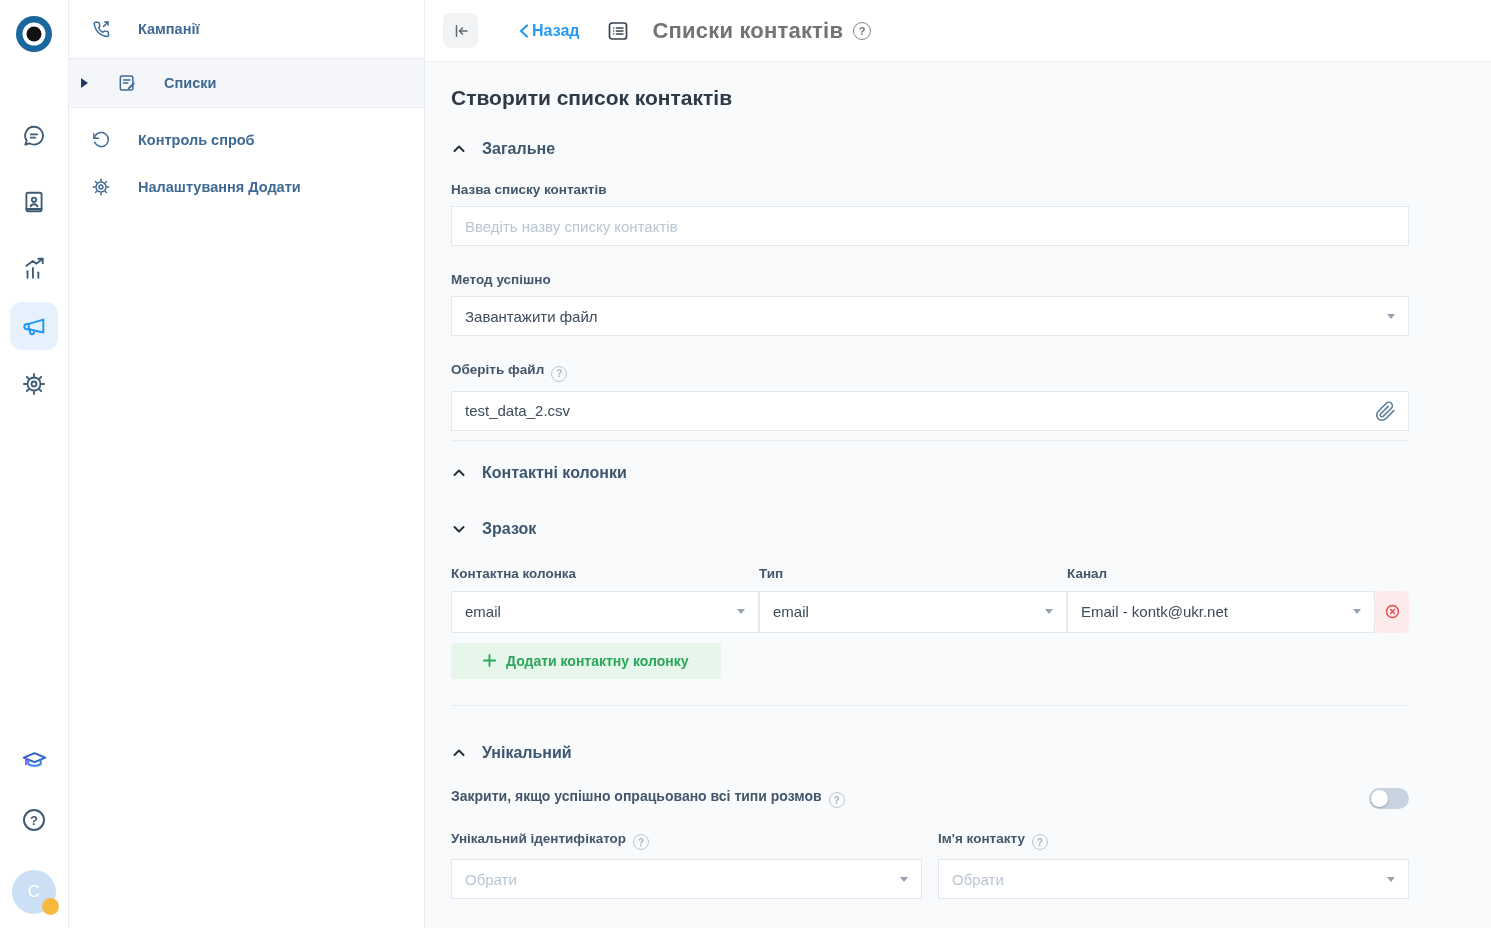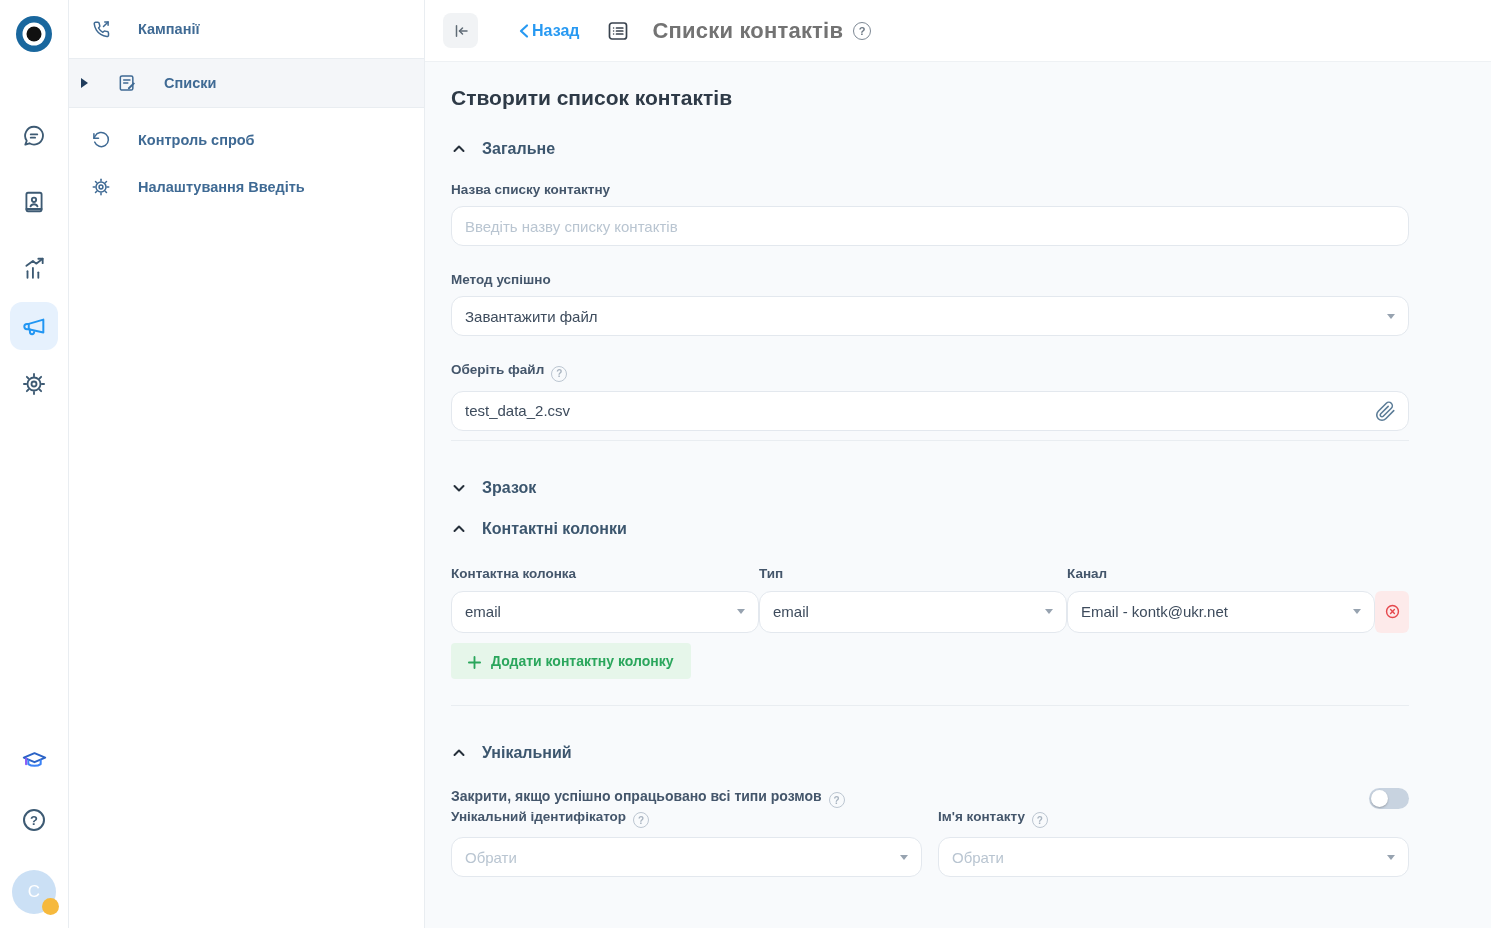--- a/index.html
+++ b/index.html
@@ -95,55 +95,55 @@
     flex: 1 1 auto; background: #f8fafc; padding: 24px 82px 0 26px; overflow: hidden;
   }
   .form-title { font-size: 21px; font-weight: bold; color: #2e3a47; margin-bottom: 30px; }
   .section-head {
     display: flex; align-items: center; gap: 15px; cursor: pointer;
     color: #3c566e; font-size: 16px; font-weight: 600; margin-bottom: 0;
   }
   .section-head svg { stroke: #26303b; }
   .field-label { font-size: 13.5px; font-weight: 600; color: #44566b; margin-bottom: 9px; }
   .text-input, .select {
-    width: 100%; height: 40px; background: #fff; border: 1px solid #e3e8ee; border-radius: 12px;
+    width: 100%; height: 40px; background: #fff; border: 1px solid #e3e8ee; border-radius: 0;
     font-size: 15px; color: #3d4b5c; padding: 0 13px;
     display: flex; align-items: center; font-family: inherit;
   }
   input.text-input::placeholder { color: #b9c5d1; opacity: 1; }
   .select { justify-content: space-between; cursor: pointer; }
   .select .ph { color: #b9c5d1; }
   .caret {
     width: 0; height: 0; border-left: 4.5px solid transparent; border-right: 4.5px solid transparent;
     border-top: 5.5px solid #97a3b0; flex: 0 0 auto; margin-left: 8px;
   }
   .file-input { position: relative; }
   .file-input .clip { position: absolute; right: 12px; top: 9px; cursor: pointer; }
   .divider { height: 1px; background: #e9edf1; }
 
   .cols-grid { display: grid; grid-template-columns: 1fr 1fr 1fr 34px; align-items: center; }
   .del-btn {
     width: 34px; height: 42px; background: #fdeaea; border-radius: 6px;
     display: flex; align-items: center; justify-content: center; cursor: pointer;
   }
   .add-btn {
-    display: inline-flex; align-items: flex-end; gap: 10px;
+    display: inline-flex; align-items: center; gap: 10px;
     background: #e6f6ea; color: #2aa65c; font-size: 14px; font-weight: 600;
-    border-radius: 4px; padding: 10px 17px; margin-top: 10px; cursor: pointer;
+    border-radius: 4px; padding: 10px 32px; margin-top: 10px; cursor: pointer;
   }
   .toggle-row { display: flex; align-items: center; justify-content: space-between; margin-top: 26px; }
   .toggle-label { font-size: 14px; font-weight: 600; color: #44566b; }
   .toggle {
     width: 40px; height: 21px; border-radius: 11px; background: #c8d3e0; position: relative; cursor: pointer;
   }
   .toggle .knob {
     position: absolute; left: 2px; top: 2px; width: 17px; height: 17px; border-radius: 50%;
     background: #fff; box-shadow: 0 1px 2px rgba(0,0,0,.25);
   }
-  .two-grid { display: grid; grid-template-columns: 1fr 1fr; column-gap: 16px; }
+  .two-grid { display: grid; grid-template-columns: 1fr 1fr; column-gap: 16px; margin-top: 22px; }
   .mt28 { margin-top: 28px; } .mt24 { margin-top: 24px; } .mt26 { margin-top: 26px; } .mt38 { margin-top: 38px; }
 </style>
 </head>
 <body>
 
 <div class="app">
 
   <div class="rail">
     <svg class="logo" viewBox="0 0 40 40">
       <circle cx="20" cy="20" r="18" fill="#19679e"></circle>
@@ -247,21 +247,21 @@
           <circle cx="12" cy="12" r="2.3"></circle>
         <line x1="19.2" y1="12" x2="21.3" y2="12"></line>
           <line x1="2.7" y1="12" x2="4.8" y2="12"></line>
         <line x1="12" y1="19.2" x2="12" y2="21.3"></line>
           <line x1="12" y1="2.7" x2="12" y2="4.8"></line>
         <line x1="17.1" y1="17.1" x2="18.6" y2="18.6"></line>
           <line x1="5.4" y1="5.4" x2="6.9" y2="6.9"></line>
         <line x1="17.1" y1="6.9" x2="18.6" y2="5.4"></line>
           <line x1="5.4" y1="18.6" x2="6.9" y2="17.1"></line>
       </svg>
-      <span>Налаштування Введіть</span>
+      <span>Налаштування Додати</span>
     </div>
   </div>
 
   <div class="main">
 
     <div class="topbar">
       <div class="collapse-btn">
         <svg width="18" height="18" viewBox="0 0 24 24" fill="none" stroke="#5f6b76" stroke-width="2" stroke-linecap="round" stroke-linejoin="round">
           <line x1="6" y1="5" x2="6" y2="19"></line>
             <line x1="20" y1="12" x2="10" y2="12"></line>
@@ -291,21 +291,21 @@
       <div class="form-title">Створити список контактів</div>
 
       
       <div class="section-head">
         <svg width="16" height="16" viewBox="0 0 16 16" fill="none" stroke-width="2" stroke-linecap="round" stroke-linejoin="round">
           <polyline points="3.5 10 8 5.5 12.5 10"></polyline>
         </svg>
         <span>Загальне</span>
       </div>
 
-      <div class="field-label mt24">Назва списку контактну</div>
+      <div class="field-label mt24">Назва списку контактів</div>
       <input class="text-input" type="text" placeholder="Введіть назву списку контактів" style="">
 
       <div class="field-label mt26">Метод успішно</div>
       <div class="select">
         <span>Завантажити файл</span>
         <span class="caret"></span>
       </div>
 
       <div class="field-label mt26">
         <span>Оберіть файл</span><span class="q-small">?</span>
@@ -313,33 +313,33 @@
       <div class="text-input file-input">
         <span>test_data_2.csv</span>
         <svg class="clip" width="21" height="21" viewBox="0 0 24 24" fill="none" stroke="#5b7c97" stroke-width="1.8" stroke-linecap="round" stroke-linejoin="round">
           <path d="M21.44 11.05l-9.19 9.19a6 6 0 0 1-8.49-8.49l9.19-9.19a4 4 0 0 1 5.66 5.66l-9.2 9.19a2 2 0 0 1-2.83-2.83l8.49-8.48"></path>
         </svg>
       </div>
 
       <div class="divider" style="margin-top:9px"></div>
 
       
+      <div class="section-head" style="margin-top:23px">
+        <svg width="16" height="16" viewBox="0 0 16 16" fill="none" stroke-width="2" stroke-linecap="round" stroke-linejoin="round">
+          <polyline points="3.5 10 8 5.5 12.5 10"></polyline>
+        </svg>
+        <span>Контактні колонки</span>
+      </div>
+
+      
       <div class="section-head mt38">
         <svg width="16" height="16" viewBox="0 0 16 16" fill="none" stroke-width="2" stroke-linecap="round" stroke-linejoin="round">
           <polyline points="3.5 6 8 10.5 12.5 6"></polyline>
         </svg>
         <span>Зразок</span>
-      </div>
-
-      
-      <div class="section-head" style="margin-top:23px">
-        <svg width="16" height="16" viewBox="0 0 16 16" fill="none" stroke-width="2" stroke-linecap="round" stroke-linejoin="round">
-          <polyline points="3.5 10 8 5.5 12.5 10"></polyline>
-        </svg>
-        <span>Контактні колонки</span>
       </div>
 
       <div class="cols-grid mt28">
         <div class="field-label" style="margin-bottom:0">Контактна колонка</div>
         <div class="field-label" style="margin-bottom:0">Тип</div>
         <div class="field-label" style="margin-bottom:0">Канал</div>
         <div></div>
       </div>
       <div class="cols-grid" style="margin-top:10px">
         <div class="select" style="height:42px">

